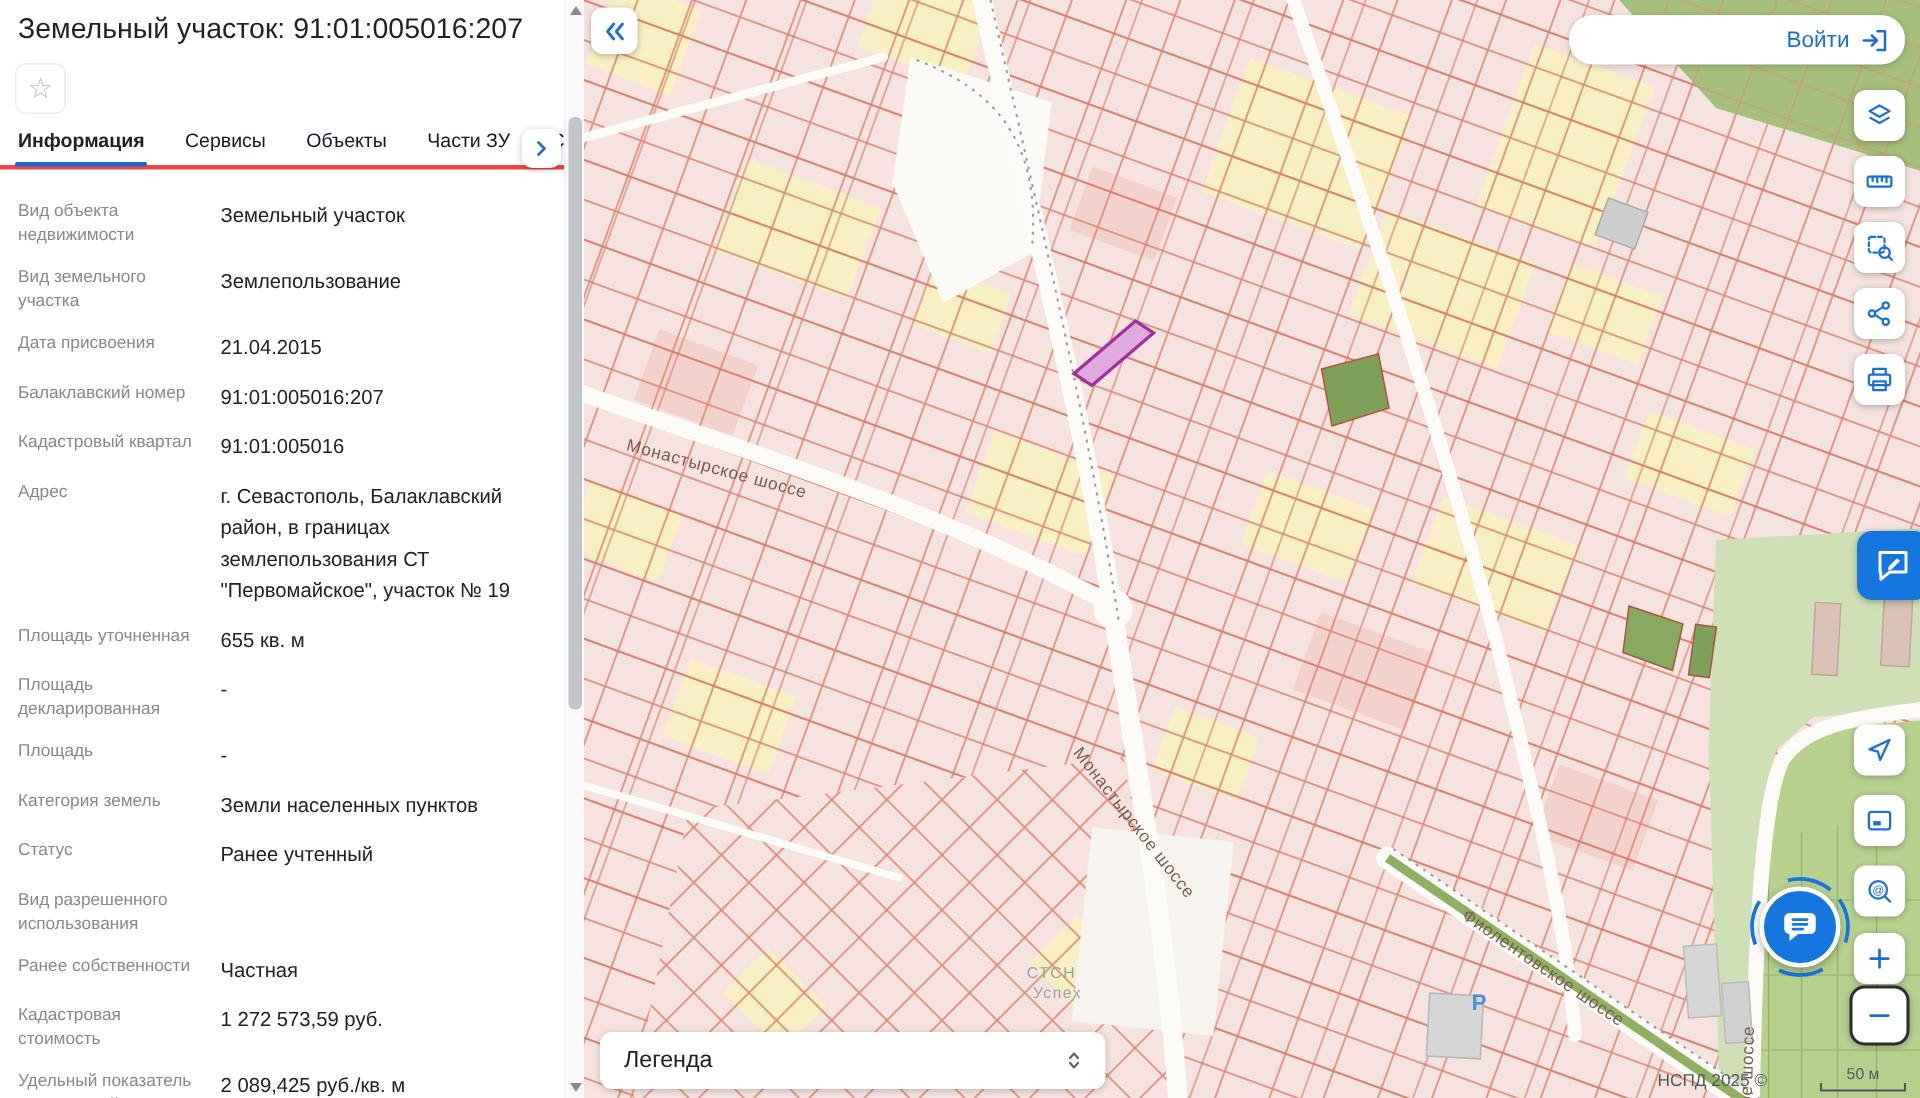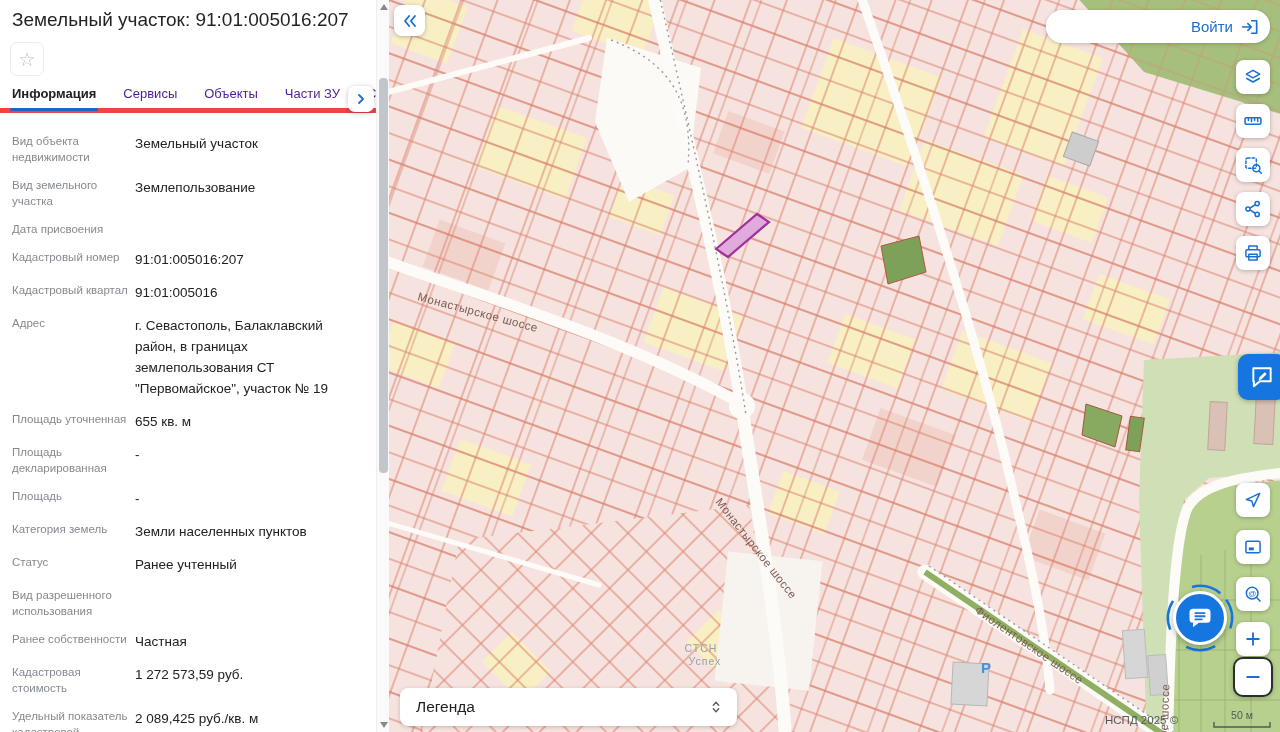--- a/index.html
+++ b/index.html
@@ -4,31 +4,31 @@
 <style>
   html,body{margin:0;padding:0;background:#fff;}
   *{box-sizing:border-box;font-family:"Liberation Sans",sans-serif;}
   #app{position:relative;width:1280px;height:732px;overflow:hidden;background:#fff;}
 
   
   #panel{position:absolute;left:0;top:0;width:376px;height:732px;background:#fff;overflow:hidden;}
   #panel-title{position:absolute;left:12px;top:8px;width:356px;font-size:19px;color:#1f2124;line-height:24px;}
   #fav-btn{position:absolute;left:10px;top:42px;width:34px;height:34px;border:1px solid #ececec;border-radius:7px;
     background:#fff;display:flex;align-items:center;justify-content:center;color:#b9bdc2;font-size:19px;cursor:pointer;}
-  #tabbar{position:absolute;left:0;top:86px;width:376px;height:27px;border-bottom:5px solid #ef4444;
+  #tabbar{position:absolute;left:0;top:86px;width:376px;height:27px;border-bottom:3px solid #ef4444;
     display:flex;align-items:flex-start;padding-left:12px;gap:27px;white-space:nowrap;}
-  .tab{position:relative;font-size:13px;color:#4c1d95;padding-bottom:9px;cursor:pointer;}
+  .tab{position:relative;font-size:13px;color:#0f172a;padding-bottom:9px;cursor:pointer;}
   .tab.active{color:#202124;font-weight:bold;}
   .tab.active::after{content:"";position:absolute;left:-2px;right:-2px;bottom:-1px;height:3px;background:#1668c9;border-radius:2px;}
   .tab.truncated{max-width:34px;overflow:hidden;}
   #tab-next{position:absolute;left:348px;top:86px;width:26px;height:26px;border-radius:7px;background:#fff;
     box-shadow:0 1px 5px rgba(0,0,0,.25);display:flex;align-items:center;justify-content:center;cursor:pointer;}
   #tab-next svg{display:block;}
   #fields{position:absolute;left:12px;top:133px;width:353px;height:599px;overflow:hidden;}
-  .frow{display:flex;margin-bottom:12px;}
+  .frow{display:flex;margin-bottom:12px;gap:12px;}
   .flabel{flex:0 0 118px;margin-right:5px;font-size:11.5px;line-height:16px;color:#85898f;}
   .fvalue{flex:1;font-size:13.5px;line-height:21px;color:#202124;}
 
   
   #pscroll{position:absolute;left:376px;top:0;width:13px;height:732px;background:#fafafa;border-left:1px solid #efefef;}
   #pscroll .arrow{position:absolute;left:3px;width:0;height:0;border-left:4px solid transparent;border-right:4px solid transparent;}
   #pscroll .up{top:4px;border-bottom:6px solid #8a8a8a;}
   #pscroll .down{bottom:4px;border-top:6px solid #8a8a8a;}
   #pscroll .thumb{position:absolute;left:2px;top:78px;width:9px;height:395px;background:#c2c5c9;border-radius:4px;}
 
@@ -297,23 +297,24 @@
         <div class="frow">
           <div class="flabel">Вид объекта недвижимости</div>
           <div class="fvalue">Земельный участок</div>
         </div>
         <div class="frow">
           <div class="flabel">Вид земельного участка</div>
           <div class="fvalue">Землепользование</div>
         </div>
         <div class="frow">
           <div class="flabel">Дата присвоения</div>
-        </div>
-        <div class="frow">
-          <div class="flabel">Кадастровый номер</div>
+          <div class="fvalue">21.04.2015</div>
+        </div>
+        <div class="frow">
+          <div class="flabel">Балаклавский номер</div>
           <div class="fvalue">91:01:005016:207</div>
         </div>
         <div class="frow">
           <div class="flabel">Кадастровый квартал</div>
           <div class="fvalue">91:01:005016</div>
         </div>
         <div class="frow">
           <div class="flabel">Адрес</div>
           <div class="fvalue">г. Севастополь, Балаклавский район, в границах землепользования СТ "Первомайское", участок № 19</div>
         </div>

